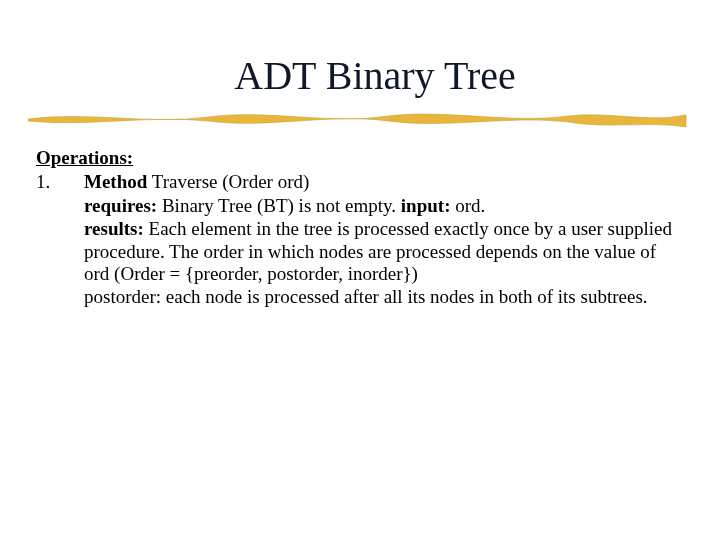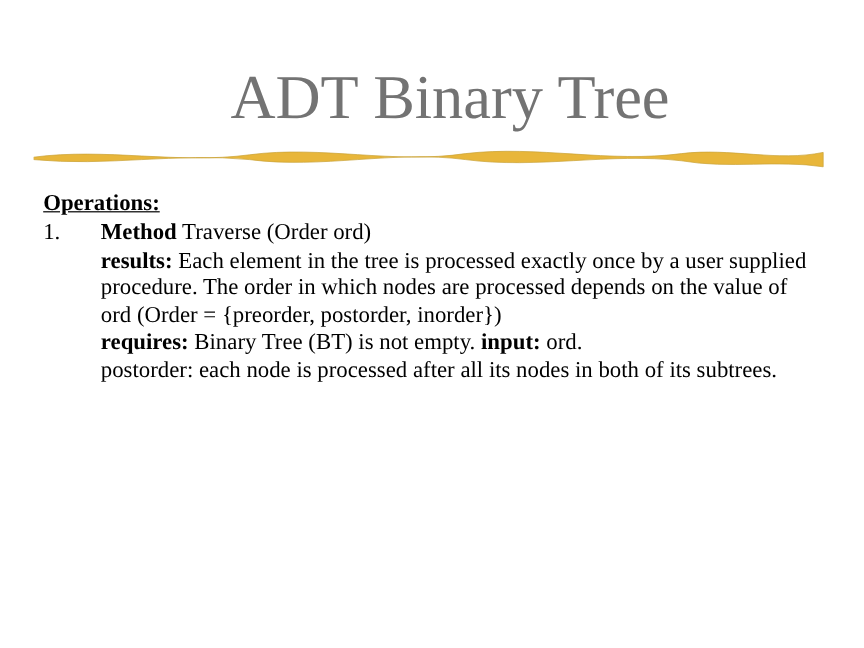--- a/index.html
+++ b/index.html
@@ -13,23 +13,23 @@
     overflow: hidden;
   }
   .slide {
     width: 720px;
     height: 540px;
     position: relative;
     box-sizing: border-box;
   }
   .title {
     text-align: center;
-    font-size: 52px;
+    font-size: 40px;
     font-weight: normal;
-    color: #737373;
+    color: #0f172a;
     margin-top: 52px;
     margin-bottom: 8px;
     padding-left: 30px;
   }
   .underline-wrap {
     position: relative;
     width: 100%;
     height: 22px;
     margin-bottom: 18px;
   }
@@ -80,20 +80,20 @@
     </svg>
   </div>
 
   <div class="content">
     <div class="ops-heading">Operations:</div>
 
     <div class="item">
       <div class="item-num">1.</div>
       <div class="item-body">
         <p><span class="b">Method</span><span> Traverse (Order ord)</span></p>
+        <p><span class="b">requires:</span><span> Binary Tree (BT) is not empty.  </span><span class="b">input:</span><span> ord.</span></p>
         <p><span class="b">results:</span><span> Each element in the tree is processed exactly once by a user supplied procedure. The order in which nodes are processed depends on the value of ord (Order = {preorder, postorder, inorder})</span></p>
-        <p><span class="b">requires:</span><span> Binary Tree (BT) is not empty.  </span><span class="b">input:</span><span> ord.</span></p>
         <p>postorder: each node is processed after all its nodes in both of its subtrees.</p>
       </div>
     </div>
   </div>
 
 </div>
 
 </body></html>

